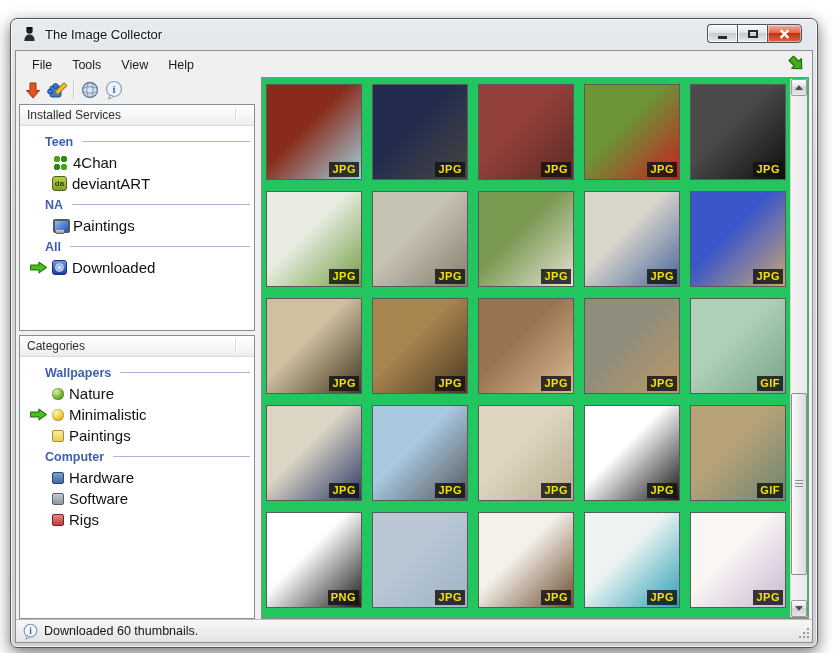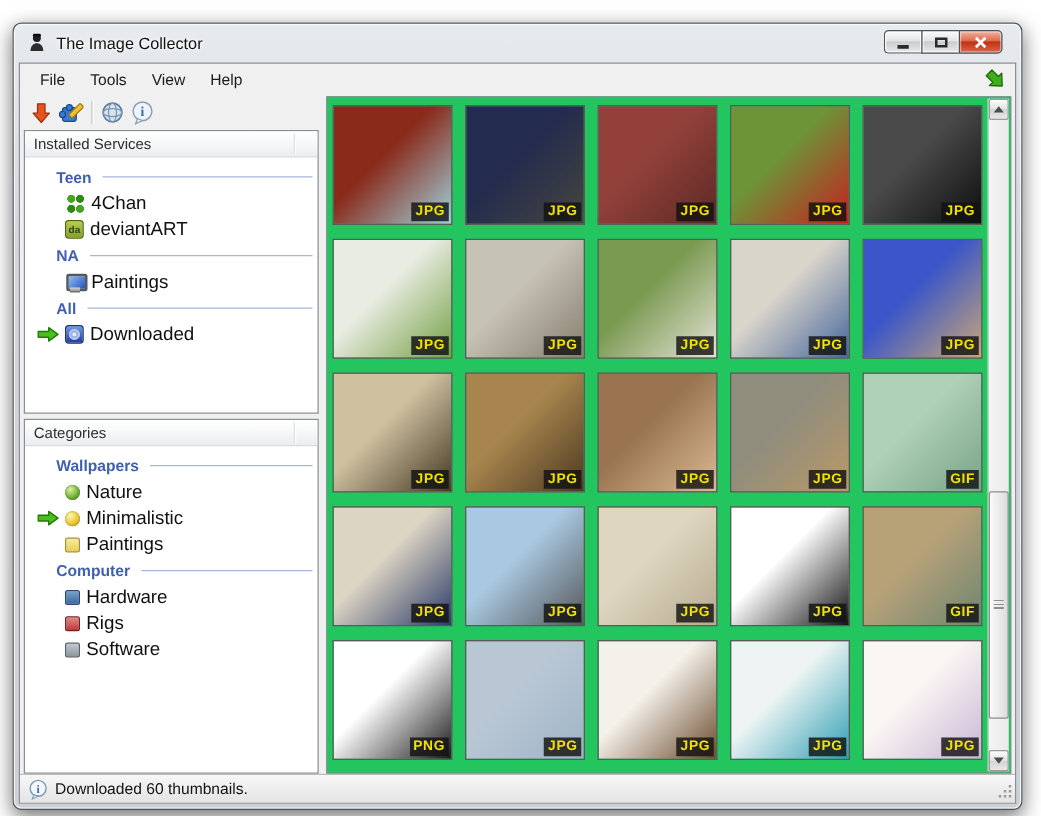--- a/index.html
+++ b/index.html
@@ -269,27 +269,27 @@
                 <span class="grp-label">Computer</span>
                 <span class="grp-line"></span>
               </div>
               <div class="item-row">
                 <span class="sel-spacer"></span>
                 <span class="ic ic-sq ic-sq-blue"></span>
                 <span class="item-label">Hardware</span>
               </div>
               <div class="item-row">
                 <span class="sel-spacer"></span>
+                <span class="ic ic-sq ic-sq-gray"></span>
+                <span class="item-label">Software</span>
+              </div>
+              <div class="item-row">
+                <span class="sel-spacer"></span>
                 <span class="ic ic-sq ic-sq-red"></span>
                 <span class="item-label">Rigs</span>
-              </div>
-              <div class="item-row">
-                <span class="sel-spacer"></span>
-                <span class="ic ic-sq ic-sq-gray"></span>
-                <span class="item-label">Software</span>
               </div>
             </div>
         </div>
       </div>
 
       <div class="imgpanel">
         <div class="grid" id="thumb-grid">
             <div class="thumb" style="background: linear-gradient(135deg, rgb(138, 42, 26) 0%, rgb(138, 42, 26) 42%, rgb(159, 208, 221) 100%);">
               <span class="badge">JPG</span>
             </div>

